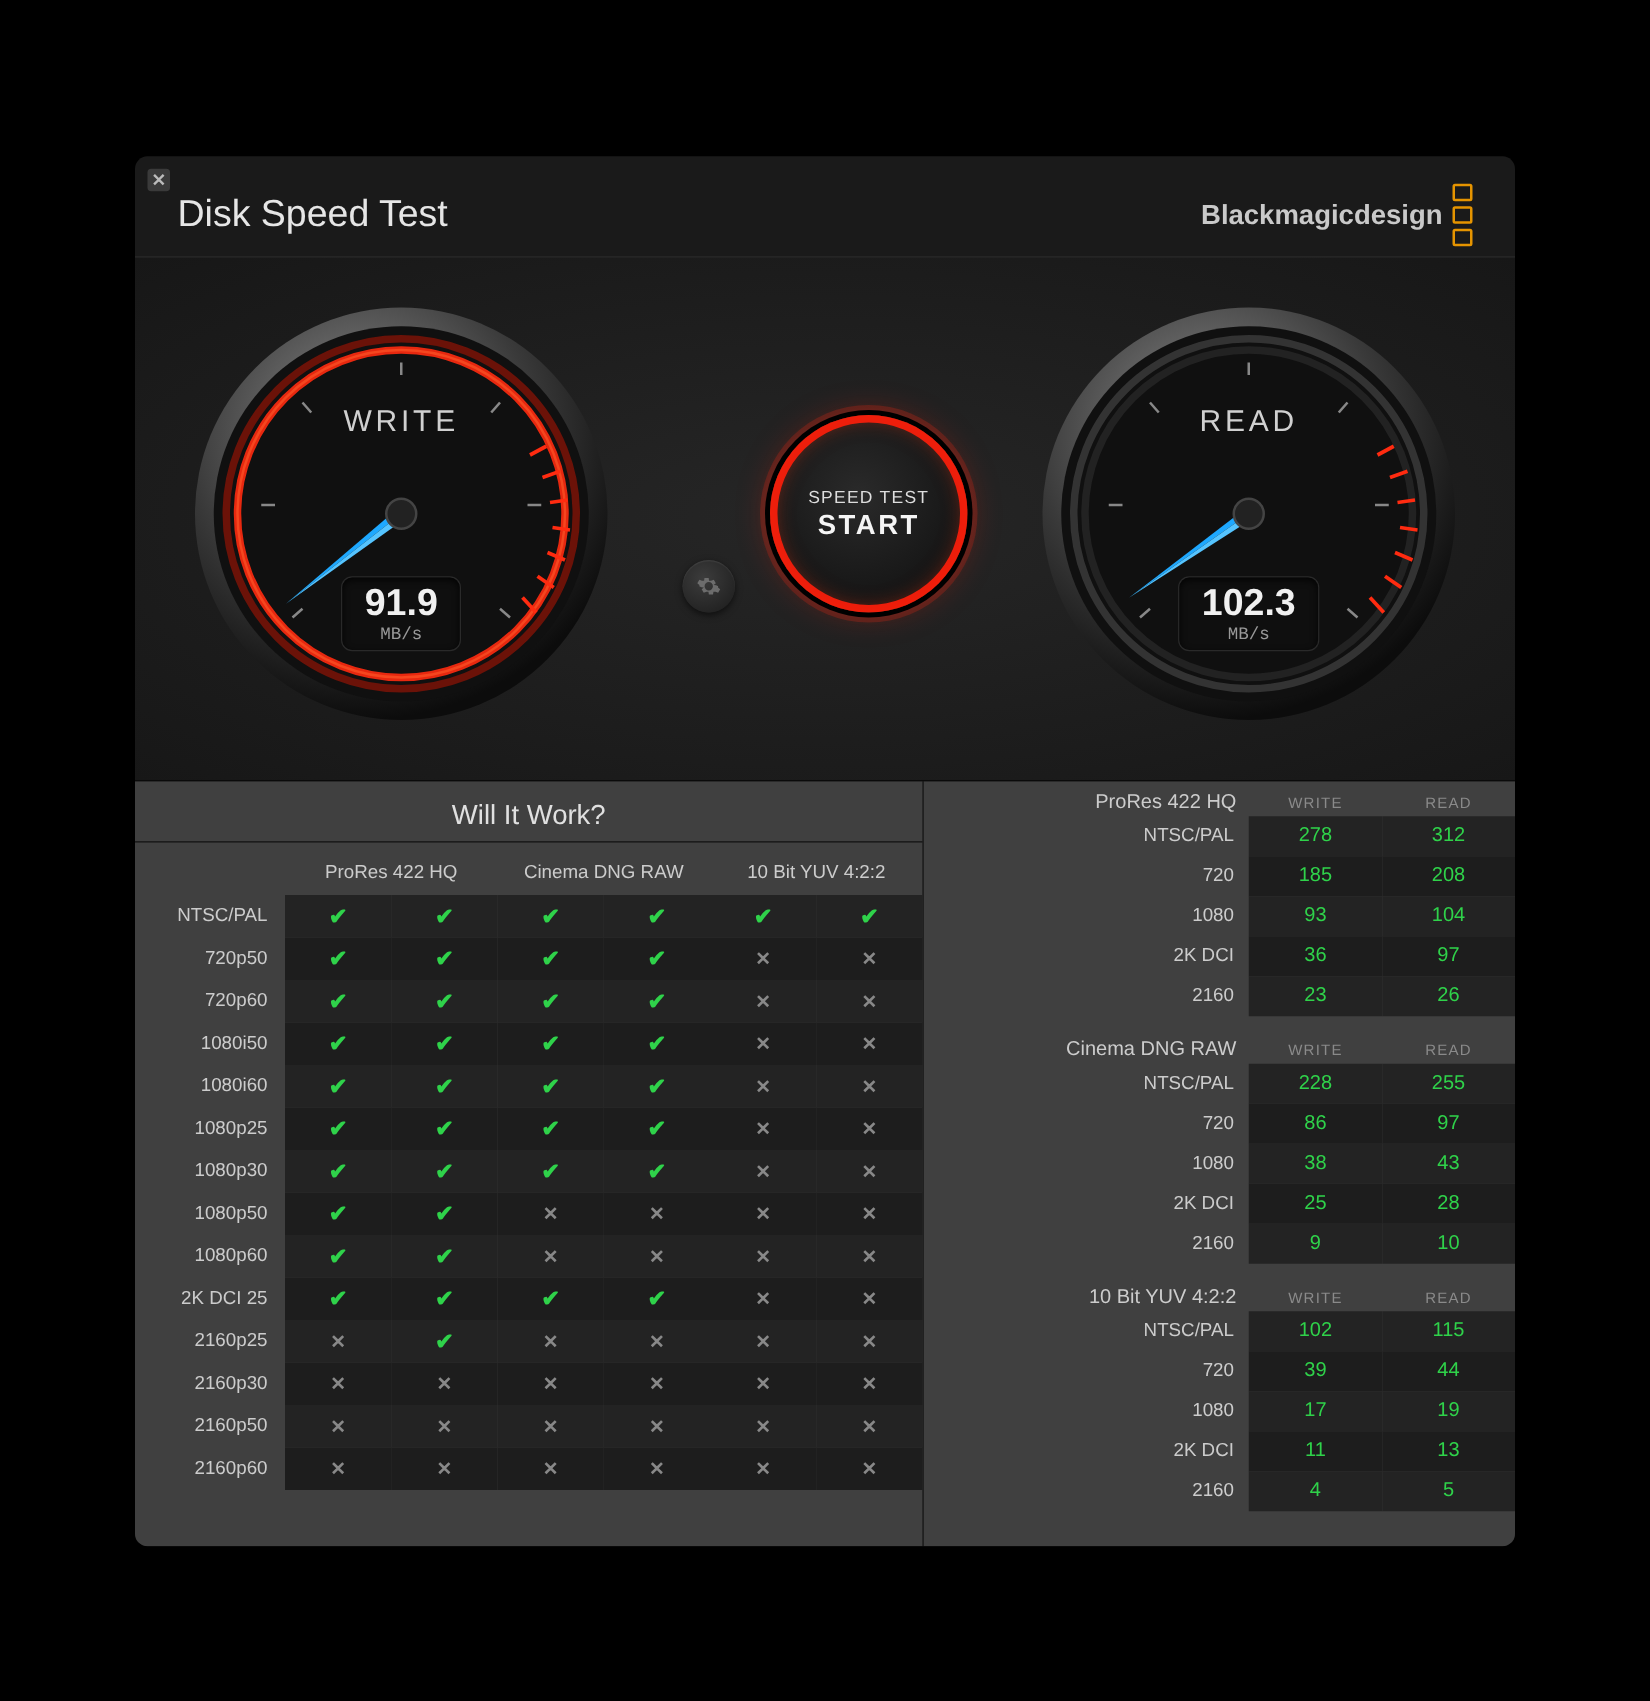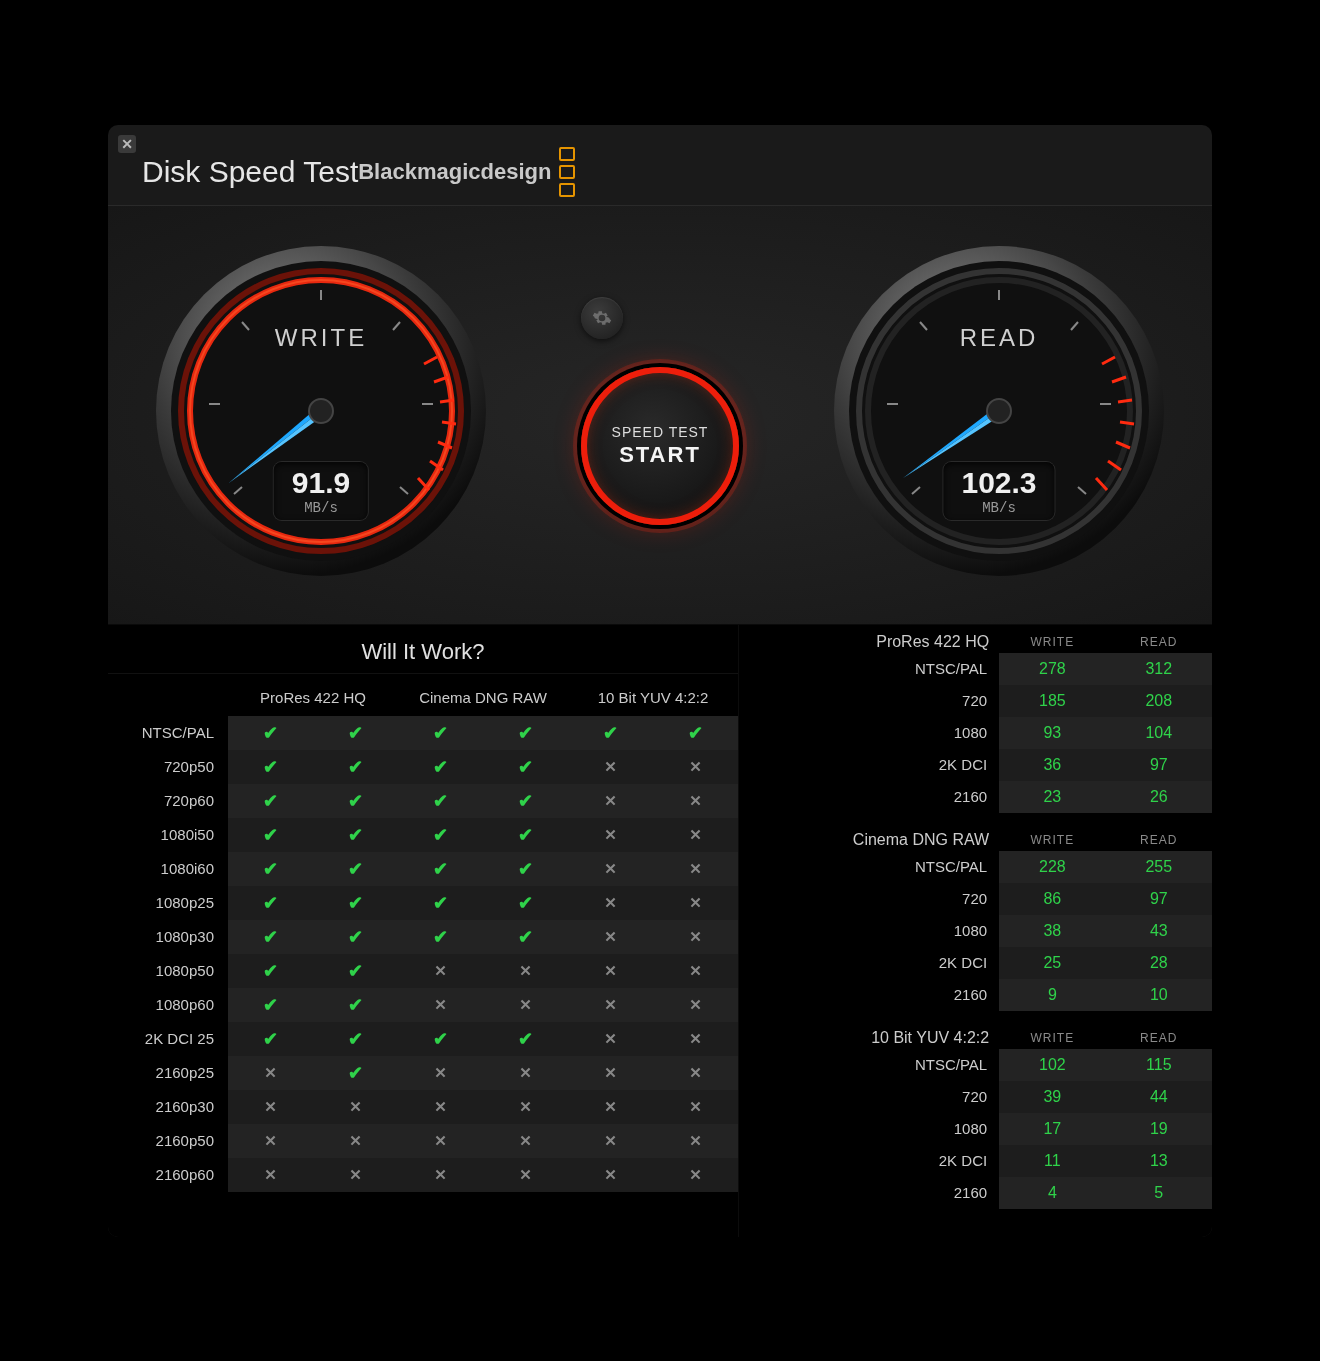--- a/index.html
+++ b/index.html
@@ -1,38 +1,38 @@
 <!DOCTYPE html>
 <html><head>
 <meta charset="utf-8">
 <style>
   html,body{margin:0;padding:0;background:#000;font-family:-apple-system,"Helvetica Neue",Helvetica,Arial,sans-serif;color:#ccc;}
   .outer{width:1320px;height:1361px;background:#000;display:flex;align-items:center;justify-content:center;}
   .window{width:1104px;height:1112px;background:#1a1a1a;border-radius:10px;box-shadow:0 20px 60px rgba(0,0,0,.9);position:relative;overflow:hidden;}
   .close-btn{position:absolute;top:10px;left:10px;width:18px;height:18px;border-radius:3px;background:#3a3a3a;color:#bbb;font:bold 14px/18px sans-serif;text-align:center;cursor:pointer;}
-  .titlebar{display:flex;justify-content:flex-start;align-items:center;padding:22px 34px 8px 34px;}
+  .titlebar{display:flex;justify-content:space-between;align-items:center;padding:22px 34px 8px 34px;}
   .titlebar h1{margin:0;font-size:30px;font-weight:300;color:#e6e6e6;}
   .brand{display:flex;align-items:center;gap:8px;color:#c9c9c9;font-size:22px;font-weight:700;}
   .brand-squares{display:flex;flex-direction:column;gap:4px;}
   .brand-sq{width:12px;height:10px;border:2px solid #e59400;border-radius:2px;}
   .gauge-row{display:flex;justify-content:space-between;align-items:center;padding:16px 46px 24px 46px;height:378px;position:relative;background:radial-gradient(ellipse at center,#262626,#171717);border-top:1px solid #2a2a2a;border-bottom:1px solid #0a0a0a;}
   .gauge{width:334px;height:334px;position:relative;}
   .svg-fill{position:absolute;inset:0;}
   .gauge-label{position:absolute;top:80px;left:0;right:0;text-align:center;font-size:24px;letter-spacing:3px;color:#d0d0d0;font-weight:400;}
   .gauge-value-box{position:absolute;bottom:58px;left:50%;transform:translateX(-50%);background:#0f0f0f;border-radius:8px;padding:6px 18px 4px;text-align:center;box-shadow:inset 0 2px 6px rgba(0,0,0,.8),0 0 0 1px #2a2a2a;}
   .gauge-value{font-size:30px;font-weight:600;color:#f0f0f0;line-height:1;}
   .gauge-unit{font-size:14px;color:#999;margin-top:2px;font-family:Liberation Mono, monospace;}
-  .center-col{display:flex;flex-direction:column;align-items:flex-start;gap:28px;}
+  .center-col{display:flex;flex-direction:row;align-items:flex-end;gap:28px;}
   .gear-btn{width:42px;height:42px;border-radius:50%;background:radial-gradient(circle at 40% 35%,#3c3c3c,#1b1b1b);display:flex;align-items:center;justify-content:center;box-shadow:0 2px 6px rgba(0,0,0,.6),inset 0 1px 1px rgba(255,255,255,.08);cursor:pointer;}
   .start-btn{width:158px;height:158px;border-radius:50%;cursor:pointer;display:flex;flex-direction:column;align-items:center;justify-content:center;position:relative;background:radial-gradient(circle at 45% 40%,#2a2a2a,#0b0b0b);}
   .start-ring{position:absolute;inset:0;border-radius:50%;box-shadow:0 0 0 4px #000,0 0 0 8px rgba(255,40,20,.22),inset 0 0 0 6px rgba(255,30,10,.9),inset 0 0 18px rgba(255,60,20,.6),0 0 26px rgba(255,30,10,.35);}
   .start-line1{font-size:14px;letter-spacing:1px;color:#ddd;font-weight:500;}
   .start-line2{font-size:22px;letter-spacing:2px;color:#f5f5f5;font-weight:600;margin-top:2px;}
   .bottom-row{display:flex;height:612px;}
-  .panel{background:#000000;}
+  .panel{background:#404040;}
   .left-panel{width:630px;border-right:1px solid #0c0c0c;}
   .right-panel{flex:1;}
   .panel-title{font-size:22px;font-weight:400;color:#e0e0e0;text-align:center;padding:14px 0 8px;border-bottom:1px solid #111;}
   table{border-collapse:collapse;width:100%;}
   .work-tbl{table-layout:fixed;}
   .work-tbl th,.work-tbl td{text-align:center;font-size:15px;}
   .work-tbl .grp-head td{color:#ccc;font-size:15px;padding:8px 0 2px;font-weight:400;}
   .work-tbl .sub-head td{color:#8a8a8a;font-size:12px;letter-spacing:1px;padding-bottom:6px;}
   .work-tbl td.fmt{color:#ccc;text-align:right;padding-right:14px;font-size:15px;}
   .work-tbl td.fmt-head{color:#8a8a8a;font-size:12px;letter-spacing:1px;text-align:right;padding-right:14px;}

